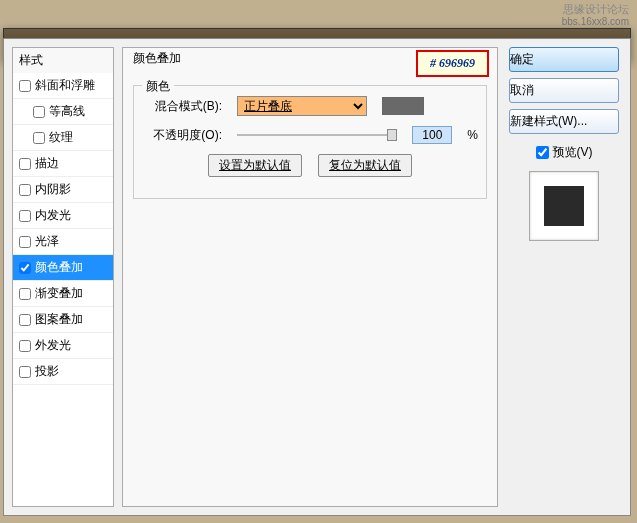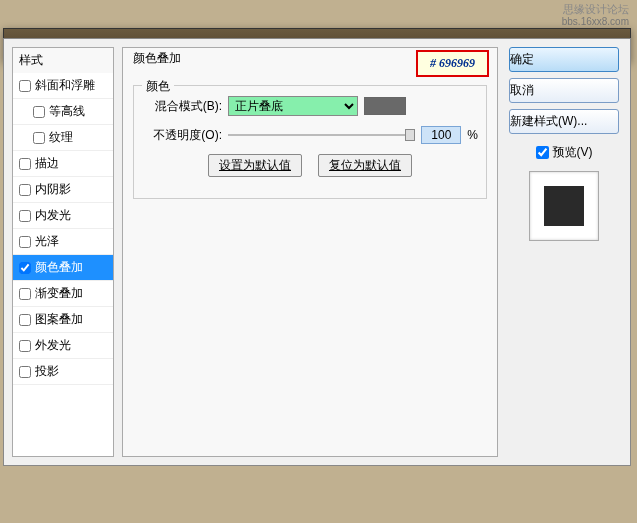--- a/index.html
+++ b/index.html
@@ -1,35 +1,35 @@
 <!DOCTYPE html>
 <html><head>
   <meta charset="utf-8">
   <style>
     * { margin: 0; padding: 0; box-sizing: border-box; font-family: "Microsoft YaHei", SimSun, sans-serif; font-size: 12px; }
     body { background: #c0b090; width: 637px; height: 523px; position: relative; }
     .watermark { position: absolute; top: 2px; right: 8px; color: #888; font-size: 11px; }
     .watermark2 { position: absolute; top: 16px; right: 8px; color: #777; font-size: 10px; }
     .title-bar { position: absolute; top: 28px; left: 3px; background: linear-gradient(#6a5a3f, #4a3c28); border: 1px solid #333; color: #fff; padding: 16px 8px; width: 628px; height: 24px; box-shadow: 0 2px 8px rgba(0,0,0,0.4); }
-    .dialog { position: absolute; top: 38px; left: 3px; width: 628px; height: 428px; background: #f0f0f0; border: 1px solid #888; display: flex; padding: 8px; gap: 8px; }
+    .dialog { position: absolute; top: 38px; left: 3px; width: 628px; height: 478px; background: #f0f0f0; border: 1px solid #888; display: flex; padding: 8px; gap: 8px; }
     .left-panel { width: 102px; display: flex; flex-direction: column; }
     .left-header { border: 1px solid #aaa; border-bottom: none; padding: 4px 6px; background: #f8f8f8; }
     .left-sub { border: 1px solid #aaa; border-bottom: 1px solid #ccc; padding: 4px 6px; background: #f8f8f8; font-size: 11px; }
     .style-list { border: 1px solid #aaa; border-top: none; flex: 1; background: #fff; }
     .style-item { padding: 4px 6px; border-bottom: 1px solid #eee; display: flex; align-items: center; gap: 4px; cursor: pointer; }
     .style-item.selected { background: #1e90ff; color: #fff; }
     .style-item input[type="checkbox"] { width: 12px; height: 12px; }
     .indent { padding-left: 20px; }
     .center-panel { flex: 1; border: 1px solid #aaa; background: #f8f8f8; padding: 6px 10px; position: relative; }
     .group-box { border: 1px solid #ccc; margin-top: 31px; padding: 10px 8px 21px; position: relative; }
     .group-box .legend { position: absolute; top: -8px; left: 8px; background: #f8f8f8; padding: 0 4px; }
     .section-title { position: absolute; top: 2px; left: 10px; }
-    .row { display: flex; align-items: center; gap: 6px; margin-bottom: 10px; }
+    .row { display: flex; align-items: center; gap: 15px; margin-bottom: 10px; }
     .row label { min-width: 80px; text-align: right; }
-    select.combo { width: 130px; height: 20px; border: 1px solid #888; background: #86efac; padding: 1px 2px; }
+    select.combo { width: 130px; height: 20px; border: 1px solid #888; background: #fdba74; padding: 1px 2px; text-decoration: underline; }
     .swatch { width: 42px; height: 18px; background: #696969; border: 1px solid #666; }
     .slider-track { flex: 1; height: 14px; position: relative; }
     .slider-rail { position: absolute; top: 6px; left: 0; right: 0; height: 2px; background: #bbb; }
     .slider-thumb { position: absolute; top: 1px; right: 0; width: 10px; height: 12px; background: #ddd; border: 1px solid #888; }
     input.numbox { width: 40px; height: 18px; border: 1px solid #7aa5d6; background: #cde3f8; text-align: center; color: #000; }
     .btn-row { display: flex; gap: 16px; justify-content: center; margin-top: 6px; }
     .btn { background: #f0f0f0; border: 1px solid #888; border-radius: 2px; padding: 2px 10px; cursor: pointer; min-width: 92px; text-align: center; text-decoration: underline; }
     .annotation { position: absolute; top: 2px; right: 8px; border: 2px solid #d00; padding: 4px 12px; background: #ffffe0; font-family: serif; color: #003090; font-style: italic; font-weight: bold; }
     .right-panel { width: 116px; display: flex; flex-direction: column; gap: 6px; align-items: center; }
     .r-btn { width: 110px; border: 1px solid #7a9cc6; border-radius: 3px; padding: 3px 0; cursor: pointer; background: linear-gradient(#fff, #e6eef8); }

